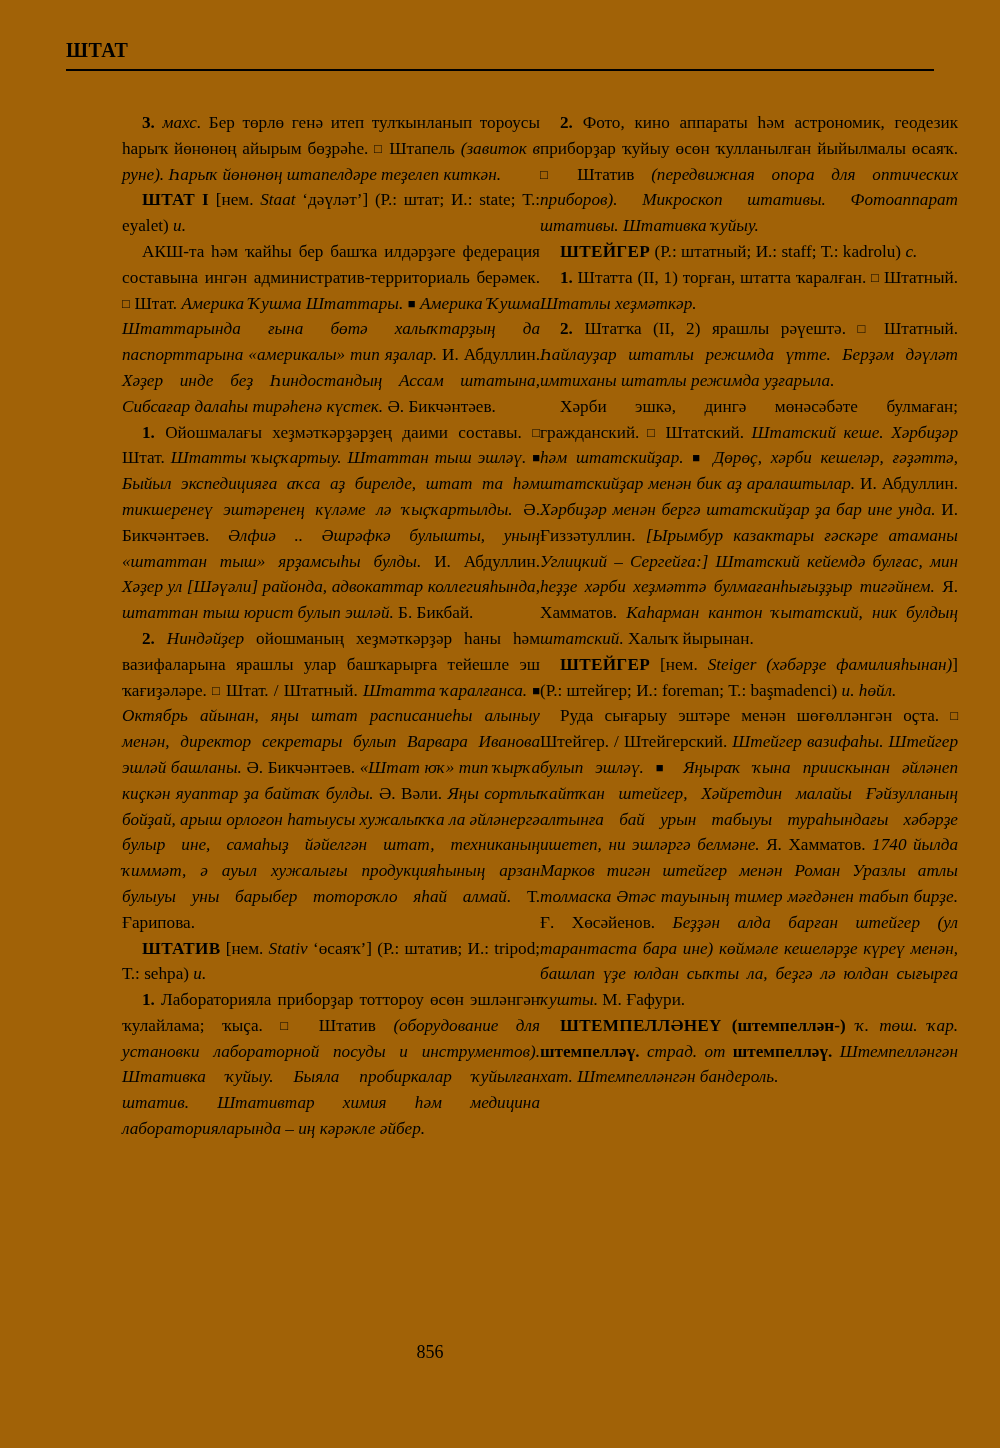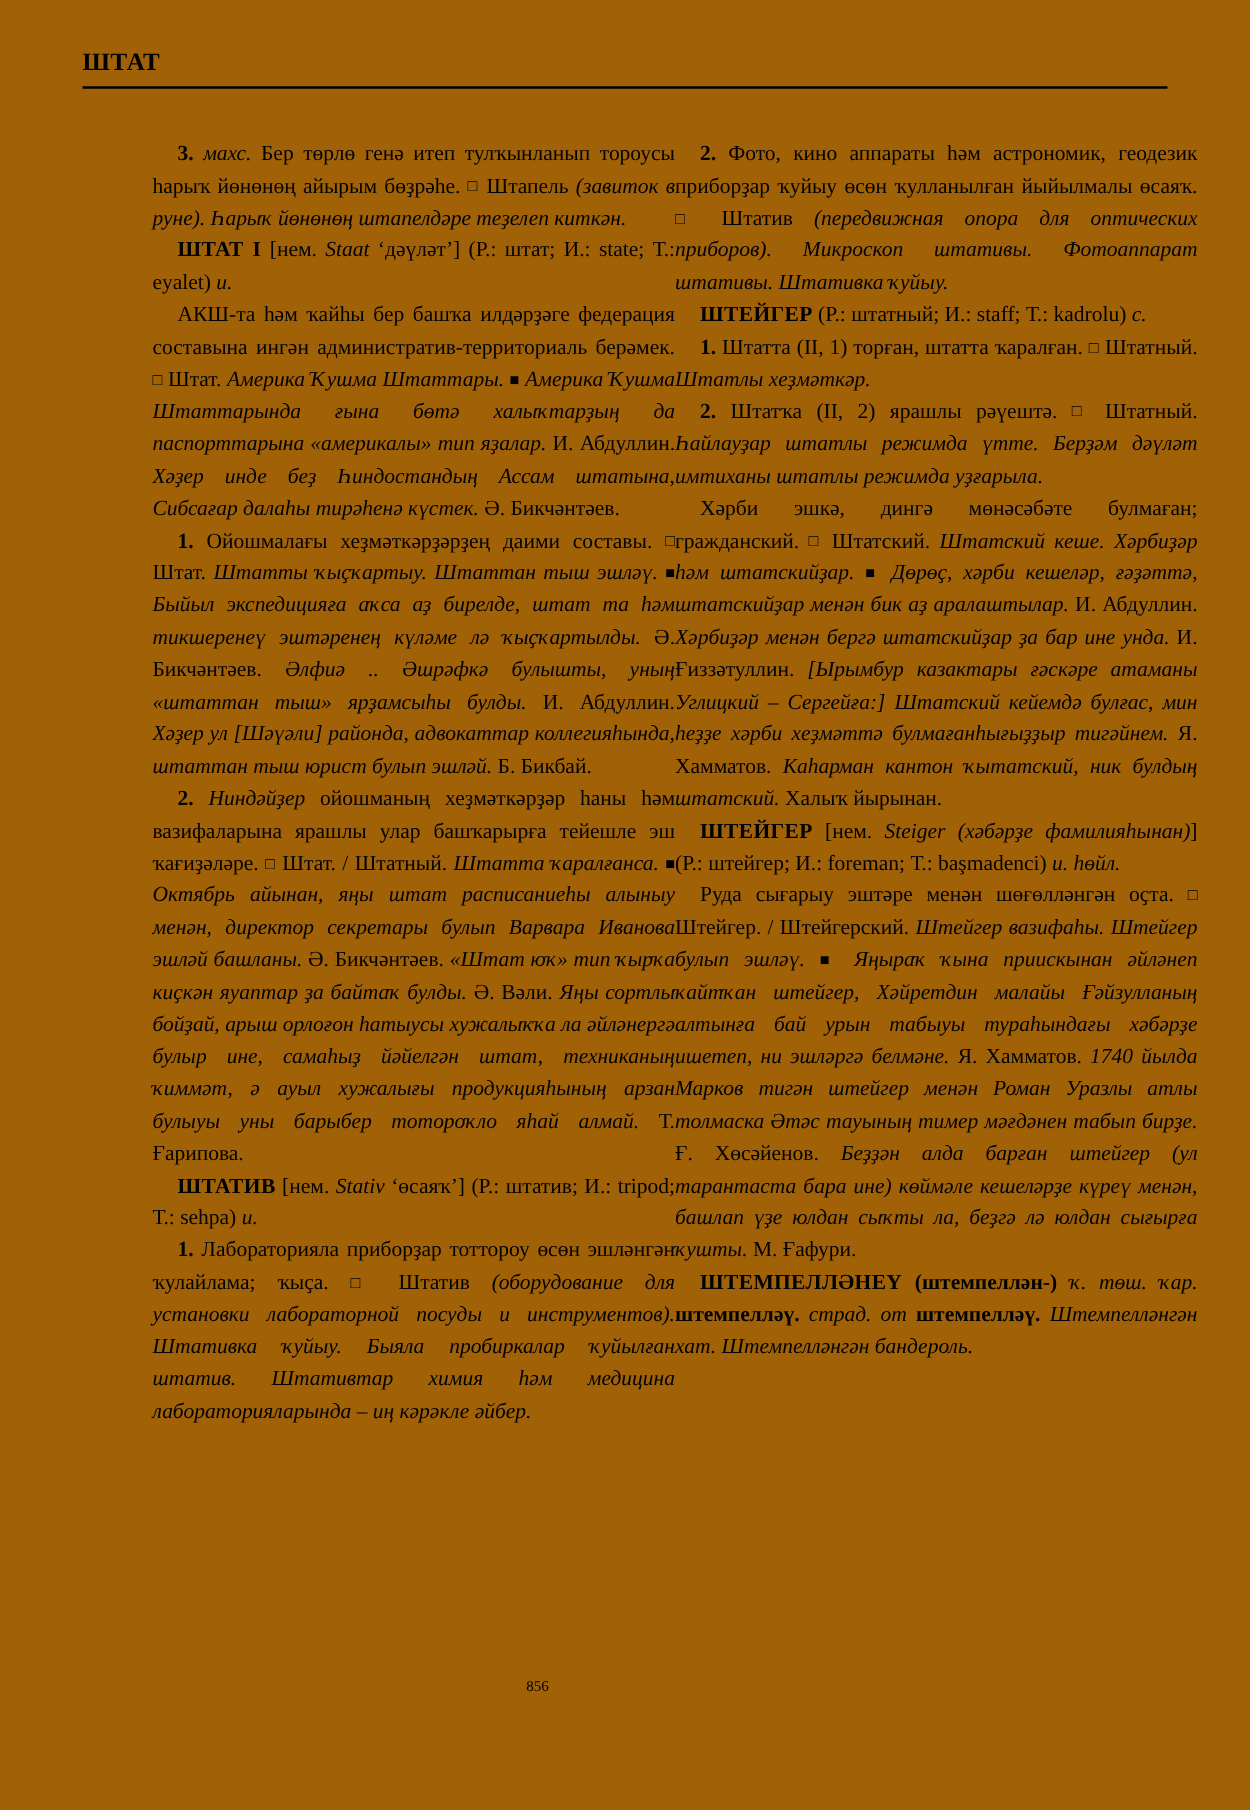--- a/index.html
+++ b/index.html
@@ -68,21 +68,21 @@
   .hw { font-weight: bold; letter-spacing: 0.3px; }
   .sq-open::before { content: "\25A1"; }
   .sq-fill::before { content: "\25A0"; }
   .marker { font-size: 13px; vertical-align: 1px; }
   .pagenum {
     position: absolute;
     width: 860px;
     top: 1342px;
     left: 0;
     text-align: center;
-    font-size: 12px;
+    font-size: 18px;
     font-family: "Liberation Serif", "DejaVu Serif", serif;
   }
 </style>
 </head>
 <body>
 
 <div class="page">
 
   <div class="header">
     <div class="running-head">ШТАТ</div>

